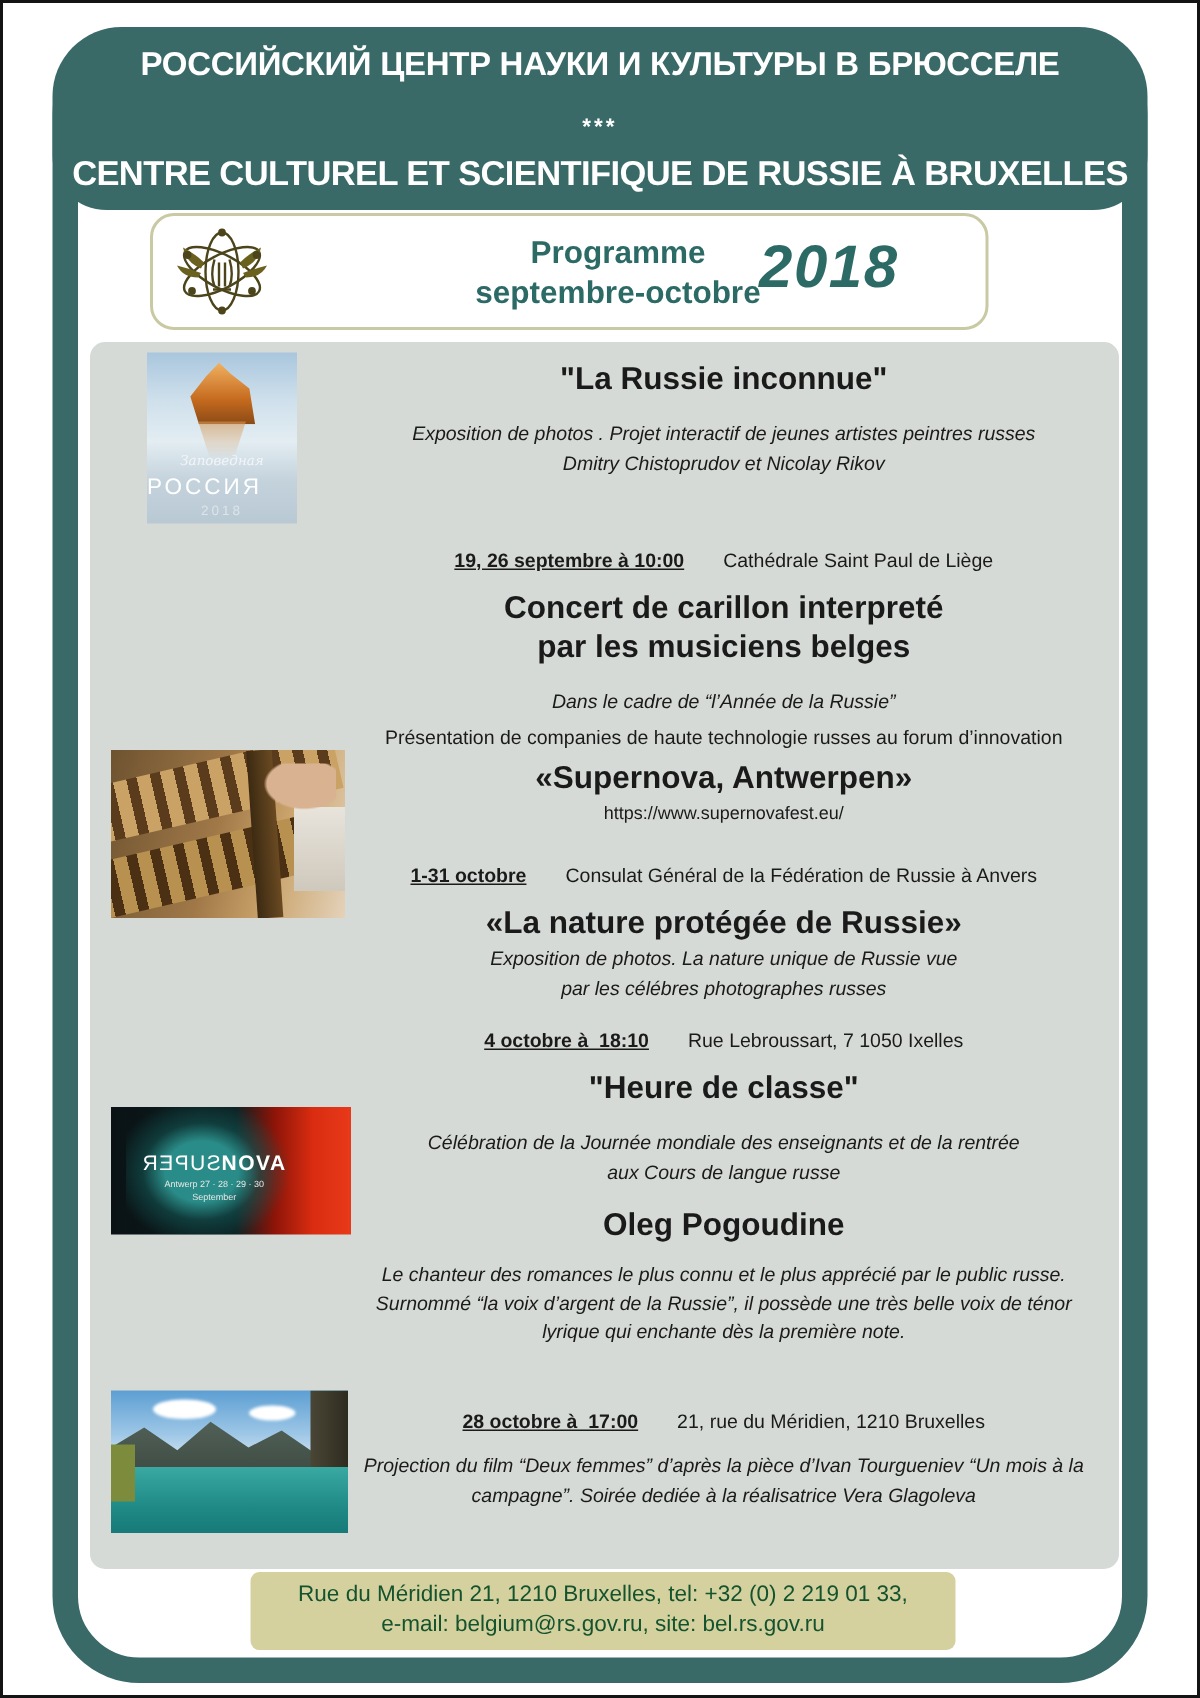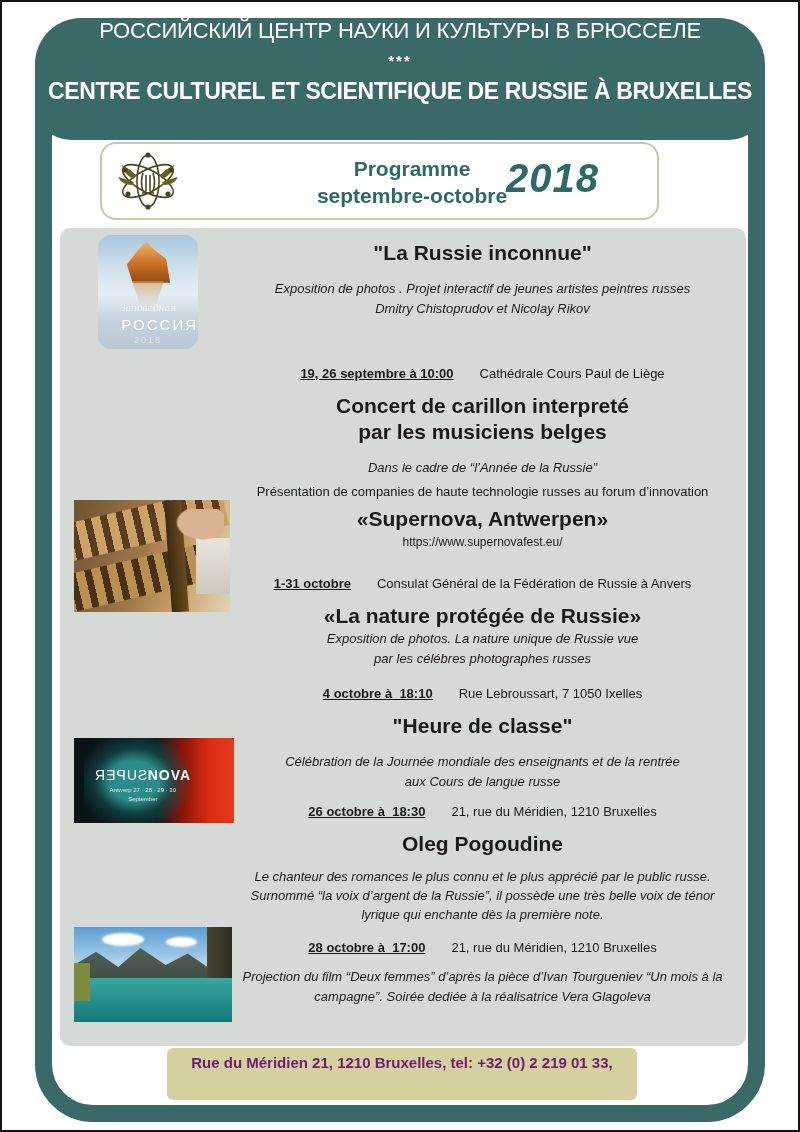--- a/index.html
+++ b/index.html
@@ -5,21 +5,21 @@
   html,body{margin:0;padding:0;background:#888;}
   .page{position:relative;width:800px;height:1132px;margin:0 auto;background:#ffffff;
         border:2px solid #141414;box-sizing:border-box;overflow:hidden;
         font-family:"Liberation Sans",sans-serif;color:#1a1a1a;}
   
   .frame{position:absolute;left:33px;top:16px;width:730px;height:1104px;
          border:17px solid #3a6a68;border-radius:58px;background:transparent;box-sizing:border-box;}
   
   .header{position:absolute;left:33px;top:16px;width:730px;height:122px;background:#3a6a68;
           border-radius:46px 46px 36px 36px;text-align:center;}
-  .header .ru{margin:0;font-size:22px;font-weight:normal;color:#ffffff;letter-spacing:-0.2px;}
+  .header .ru{margin:12px;font-size:22px;font-weight:bold;color:#ffffff;letter-spacing:-0.2px;}
   .header .sep{margin:0;padding-top:8px;font-size:15px;font-weight:bold;color:#ffffff;letter-spacing:2px;}
   .header .fr{margin:0;padding-top:9px;font-size:23px;font-weight:bold;color:#ffffff;letter-spacing:-0.4px;}
   
   .progbox{position:absolute;left:98px;top:140px;width:559px;height:78px;background:#ffffff;
            border:2px solid #c9c9a4;border-radius:16px;box-sizing:border-box;}
   .progbox .emblem{position:absolute;left:14px;top:5px;width:64px;height:64px;}
   .progbox .ptext{position:absolute;left:160px;top:11px;width:300px;text-align:center;
                   color:#2c6a66;font-weight:bold;font-size:21px;line-height:1.3;}
   .progbox .year{position:absolute;right:58px;top:12px;color:#2c6a66;font-weight:bold;
                  font-style:italic;font-size:40px;letter-spacing:1px;}
@@ -30,28 +30,28 @@
   .dateline{margin:0 0 12px 0;font-size:13px;white-space:pre;}
   .date{font-weight:bold;text-decoration:underline;}
   .loc{margin-left:26px;}
   .etitle{margin:0 0 11px 0;font-size:21px;font-weight:bold;line-height:1.25;white-space:pre-line;}
   .edesc{margin:0;font-size:13px;line-height:1.5;white-space:pre-line;font-style:italic;}
   .eurl{margin:0;font-size:12px;}
   .eintro{margin:0 0 7px 0;font-size:13px;}
   
   .thumb{position:absolute;overflow:hidden;}
   
-  .t1{left:38px;top:7px;width:100px;height:114px;background:linear-gradient(180deg,#a9c6dd 0%,#cfe0ec 28%,#e3edf2 52%,#c4d2dc 75%,#b9c9d4 100%);border-radius:13px;}
+  .t1{left:38px;top:7px;width:100px;height:114px;background:linear-gradient(180deg,#a9c6dd 0%,#cfe0ec 28%,#e3edf2 52%,#c4d2dc 75%,#b9c9d4 100%);}
   .t1 .rock{position:absolute;left:26%;top:6%;width:48%;height:36%;background:linear-gradient(180deg,#f0b060,#c56a1e 60%,#8a4a16);
             clip-path:polygon(18% 100%,6% 55%,28% 22%,46% 0,62% 18%,88% 42%,96% 100%);}
   .t1 .refl{position:absolute;left:30%;top:40%;width:40%;height:22%;background:linear-gradient(180deg,#d89a58,transparent);
             clip-path:polygon(10% 0,90% 0,70% 100%,30% 100%);opacity:.6;}
   .t1 .cap-script{position:absolute;left:0;right:0;bottom:36px;text-align:center;color:#f2f5f8;
                   font-family:"DejaVu Serif",serif;font-style:italic;font-size:9px;}
-  .t1 .cap{position:absolute;left:0;right:0;bottom:16px;text-align:right;color:#ffffff;font-size:15px;letter-spacing:2px;}
+  .t1 .cap{position:absolute;left:0;right:0;bottom:16px;text-align:left;color:#ffffff;font-size:15px;letter-spacing:2px;}
   .t1 .capy{position:absolute;left:0;right:0;bottom:4px;text-align:center;color:#dbe4ea;font-size:9px;letter-spacing:2px;}
   
   .t2{left:14px;top:134px;width:156px;height:112px;background:linear-gradient(105deg,#6e5330 0%,#a07848 45%,#c9a36a 70%,#e4d2ba 100%);}
   .t2 .batons1,.t2 .batons2{position:absolute;left:-12%;width:110%;height:34%;
         background:repeating-linear-gradient(90deg,#5a3c1c 0 7px,#caa265 7px 16px);transform:rotate(-13deg);}
   .t2 .batons1{top:6%;}
   .t2 .batons2{top:52%;background:repeating-linear-gradient(90deg,#4c3014 0 7px,#b8904f 7px 16px);}
   .t2 .post{position:absolute;left:60%;top:0;width:11%;height:100%;background:linear-gradient(90deg,#3c2a12,#6a4a22);transform:rotate(-4deg);}
   .t2 .hand{position:absolute;right:4%;top:8%;width:34%;height:30%;background:radial-gradient(ellipse at 60% 40%,#d9b291 0 55%,transparent 60%);}
   .t2 .shirt{position:absolute;right:0;top:34%;width:22%;height:50%;background:linear-gradient(180deg,#e8e4dc,#cfc8bc);}
@@ -68,21 +68,21 @@
   .t4 .cloud1,.t4 .cloud2{position:absolute;background:#ffffff;border-radius:50%;filter:blur(1px);}
   .t4 .cloud1{left:18%;top:6%;width:26%;height:14%;}
   .t4 .cloud2{left:58%;top:10%;width:20%;height:11%;}
   .t4 .mts{position:absolute;left:0;top:18%;width:100%;height:40%;background:linear-gradient(180deg,#54635a,#3e4c44);
            clip-path:polygon(0 100%,0 55%,14% 20%,28% 60%,42% 10%,58% 55%,72% 25%,86% 65%,100% 35%,100% 100%);}
   .t4 .cliff{position:absolute;right:0;top:0;width:16%;height:100%;background:linear-gradient(90deg,#4a4636,#2e2c20);}
   .t4 .water{position:absolute;left:0;bottom:0;width:100%;height:46%;background:linear-gradient(180deg,#3aa9a2 0%,#1f8a86 60%,#177a78 100%);}
   .t4 .bank{position:absolute;left:0;top:38%;width:10%;height:40%;background:#7d8c3c;}
   
   .footerbar{position:absolute;left:165px;top:1046px;width:470px;height:52px;background:#d5d19f;border-radius:6px;text-align:center;}
-  .footerbar p{margin:0;color:#701a75;font-weight:bold;}
+  .footerbar p{margin:0;color:#14532d;font-weight:normal;}
   .footerbar .f1{padding-top:6px;font-size:15px;}
   .footerbar .f2{padding-top:3px;font-size:15px;}
 </style>
 </head>
 <body>
 
 <div class="page">
 
   <div class="frame"></div>
 
@@ -144,21 +144,21 @@
 
     <div class="event" style="top:138px;">
       <div class="thumb t2">
         <div class="batons1"></div>
         <div class="batons2"></div>
         <div class="post"></div>
         <div class="shirt"></div>
         <div class="hand"></div>
       </div>
       <div class="etext" style="top:0;">
-        <p class="dateline"><span class="date">19, 26 septembre à 10:00</span><span class="loc">Cathédrale Cours Paul de Liège</span></p>
+        <p class="dateline"><span class="date">19, 26 septembre à 10:00</span><span class="loc">Cathédrale Saint Paul de Liège</span></p>
         <p class="etitle" style="margin-bottom:12px;">Concert de carillon interpreté
 par les musiciens belges</p>
         <p class="edesc">Dans le cadre de “l’Année de la Russie”</p>
       </div>
     </div>
 
     <div class="event" style="top:254px;">
       <div class="thumb t3">
         <div class="burst"></div>
         <div class="brand"><span class="mirror">SUPER</span><span>NOVA</span></div>
@@ -195,36 +195,36 @@
         <p class="dateline"><span class="date">4 octobre à  18:10</span><span class="loc">Rue Lebroussart, 7 1050 Ixelles</span></p>
         <p class="etitle" style="margin-bottom:13px;">"Heure de classe"</p>
         <p class="edesc">Célébration de la Journée mondiale des enseignants et de la rentrée
 aux Cours de langue russe</p>
       </div>
     </div>
 
     <div class="event" style="top:572px;">
 
       <div class="etext" style="top:4px;">
-        <p class="dateline"><span class="date">26 octobre à  18:30</span><span class="loc">21, rue du Méridien, 1210 Bruxelles</span></p>
         <p class="etitle" style="margin-bottom:11px;">Oleg Pogoudine</p>
         <p class="edesc" style="line-height:1.45;">Le chanteur des romances le plus connu et le plus apprécié par le public russe.
 Surnommé “la voix d’argent de la Russie”, il possède une très belle voix de ténor
 lyrique qui enchante dès la première note.</p>
       </div>
     </div>
 
     <div class="event" style="top:706px;">
 
       <div class="etext" style="top:6px;">
         <p class="dateline"><span class="date">28 octobre à  17:00</span><span class="loc">21, rue du Méridien, 1210 Bruxelles</span></p>
         <p class="edesc">Projection du film “Deux femmes” d’après la pièce d’Ivan Tourgueniev “Un mois à la
 campagne”. Soirée dediée à la réalisatrice Vera Glagoleva</p>
       </div>
     </div>
 
   </div>
 
   <div class="footerbar">
     <p class="f1">Rue du Méridien 21, 1210 Bruxelles, tel: +32 (0) 2 219 01 33,</p>
+    <p class="f2">e-mail: belgium@rs.gov.ru, site: bel.rs.gov.ru</p>
   </div>
 
 </div>
 
 </body></html>

